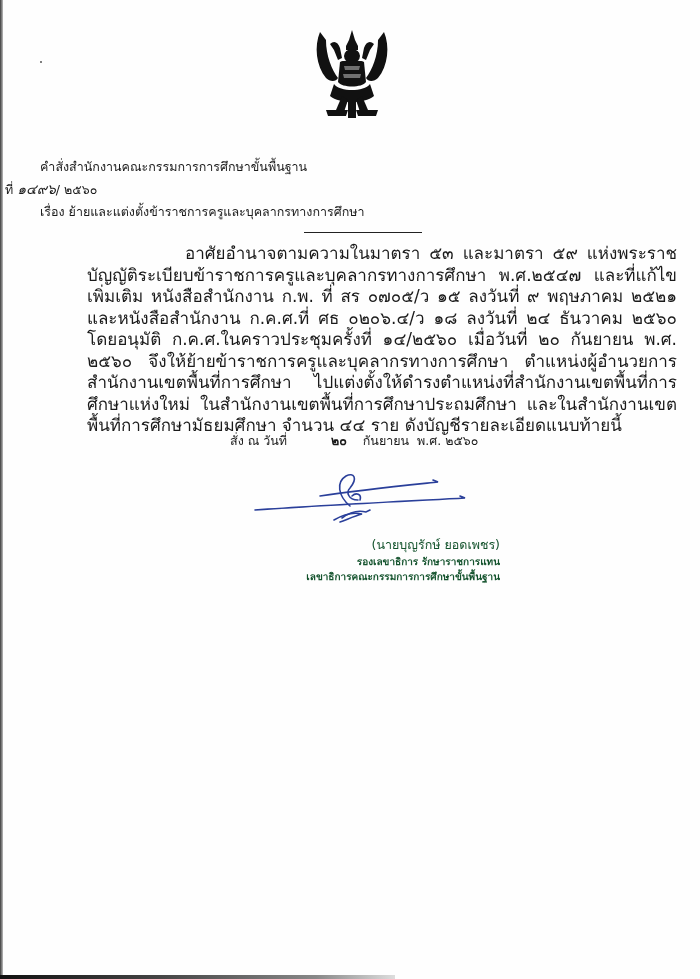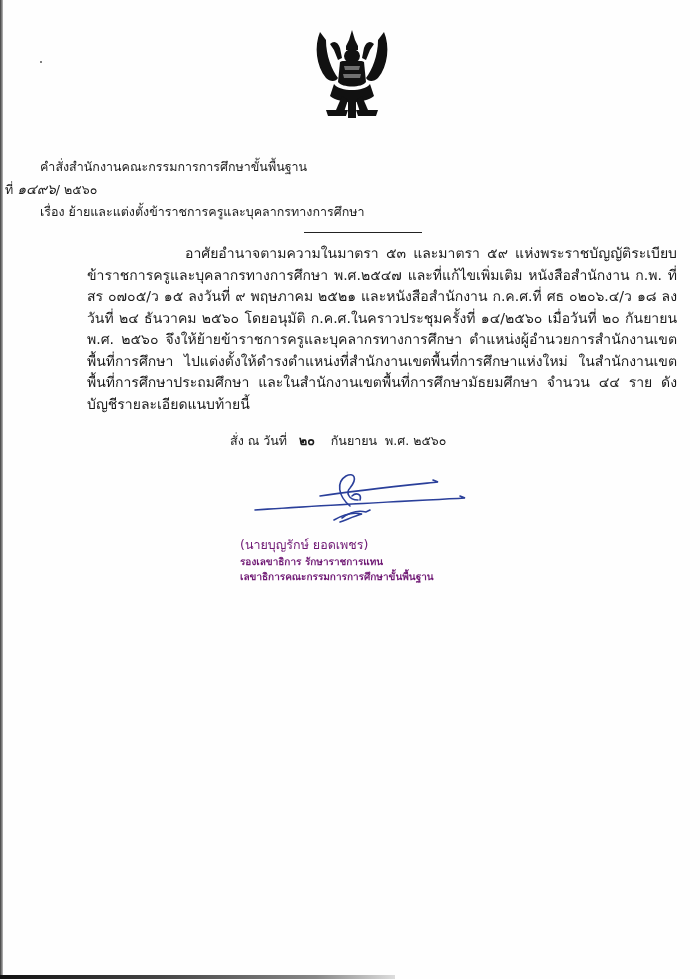--- a/index.html
+++ b/index.html
@@ -36,35 +36,35 @@
   .header .line1 { padding-left: 40px; }
   .header .line2 { padding-left: 5px; }
   .header .line3 { padding-left: 40px; }
   .header .docno { font-family: "DejaVu Serif", serif; font-size: 14px; font-style: italic; }
   .rule {
     position: absolute; left: 304px; top: 232px; width: 118px; height: 1px;
     background: #222;
   }
   .body-text {
     position: absolute; left: 87px; top: 243px; width: 590px;
-    font-size: 14px; line-height: 21.5px; text-align: justify;
+    font-size: 17px; line-height: 21.5px; text-align: justify;
   }
   .body-text p { margin: 0; }
   .indent { display: inline-block; width: 98px; }
   .order-date {
     position: absolute; left: 230px; top: 431px;
     font-size: 12.5px; line-height: 20px; white-space: pre;
   }
-  .order-date .day { font-family: "DejaVu Serif", serif; font-weight: bold; }
+  .order-date .day { font-family: "DejaVu Serif", serif; font-weight: bold; margin-left: 32px; }
   .signature {
     position: absolute; left: 250px; top: 470px; width: 250px; height: 60px;
   }
   .sig-block {
-    position: absolute; left: 240px; top: 536px; width: 260px; text-align: left;
-    color: #701a75;
+    position: absolute; left: 240px; top: 536px; width: 260px; text-align: right;
+    color: #14532d;
   }
   .sig-name { font-size: 12.5px; line-height: 18px; }
   .sig-title { font-size: 10px; line-height: 15px; font-weight: bold; }
 </style>
 </head>
 <body>
 
 <div class="page">
   <div class="scan-edge-left"></div>
   <div class="scan-edge-bottom"></div>

